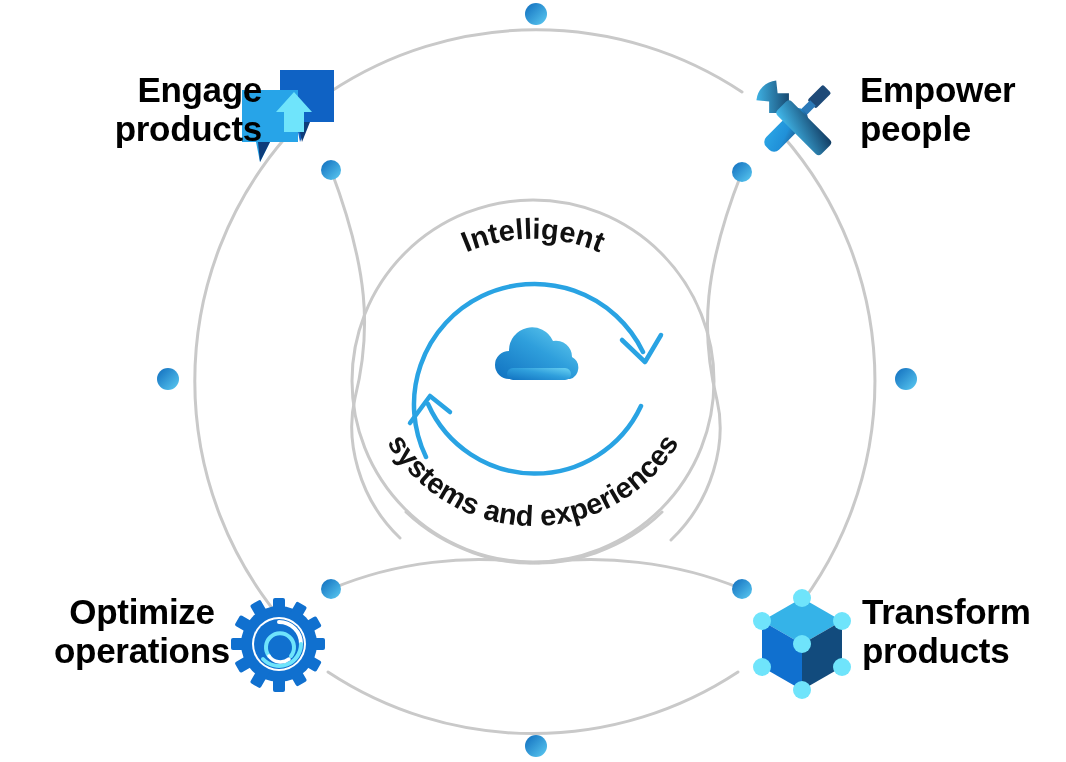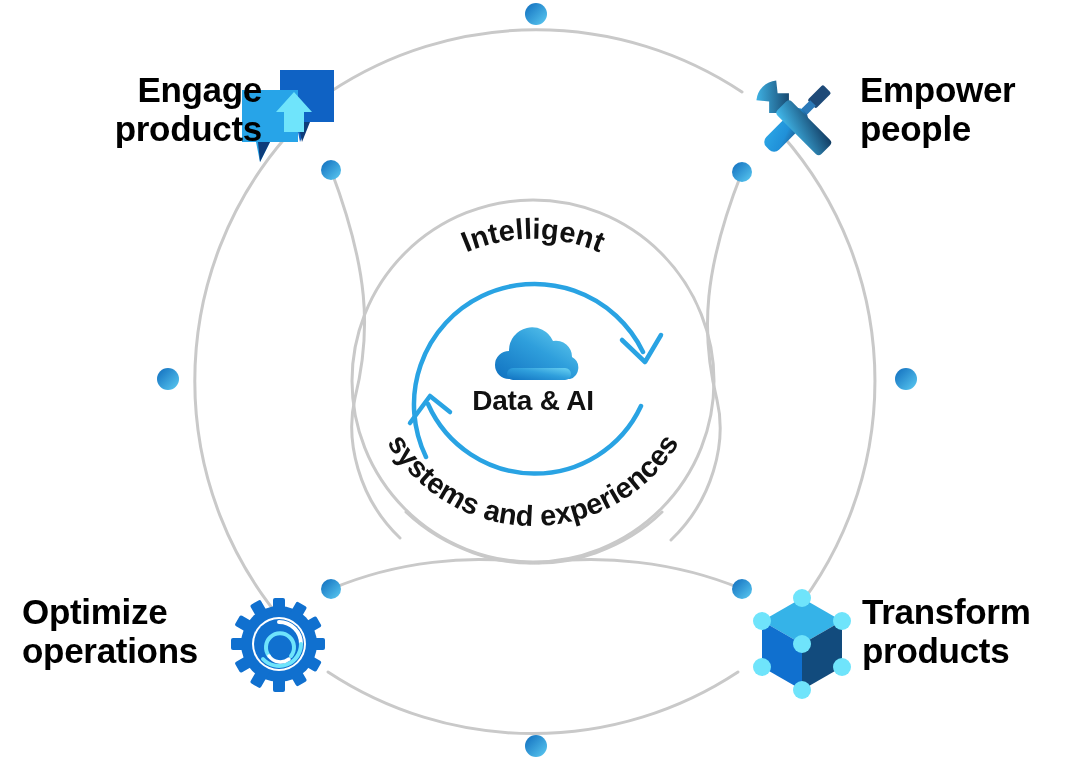--- a/index.html
+++ b/index.html
@@ -12,21 +12,21 @@
     font-family:"Liberation Sans", sans-serif;
     font-weight:bold;
     font-size:35px;
     line-height:1.12;
     color:#000000;
     white-space:pre-line;
     letter-spacing:-0.3px;
   }
   .lbl-engage{left:52px;  top:70px;  width:210px; text-align:right;}
   .lbl-empower{left:860px;top:70px;  width:215px; text-align:left;}
-  .lbl-optimize{left:22px;top:592px; width:240px; text-align:left;}
+  .lbl-optimize{left:22px;top:592px; width:240px; text-align:center;}
   .lbl-transform{left:862px;top:592px;width:215px; text-align:left;}
   .center-label{
     position:absolute;
     left:433px; top:385px; width:200px;
     text-align:center;
     font-family:"Liberation Sans", sans-serif;
     font-weight:bold;
     font-size:28px;
     color:#111111;
     letter-spacing:-0.2px;
@@ -194,15 +194,14 @@
 
   <div class="node-label lbl-empower">Empower
 people</div>
 
   <div class="node-label lbl-optimize">Optimize
 operations</div>
 
   <div class="node-label lbl-transform">Transform
 products</div>
 
-  <div class="center-label">Data &amp; AI</div>
 
 </div>
 
 </body></html>

